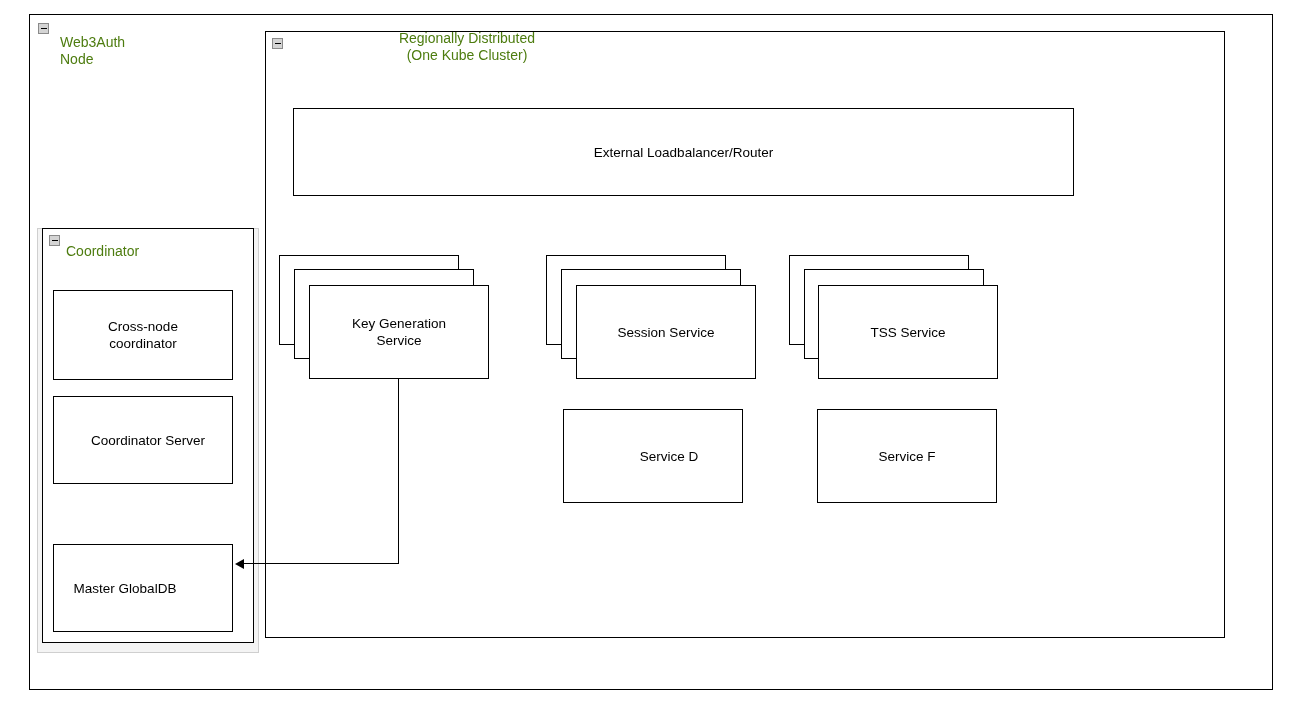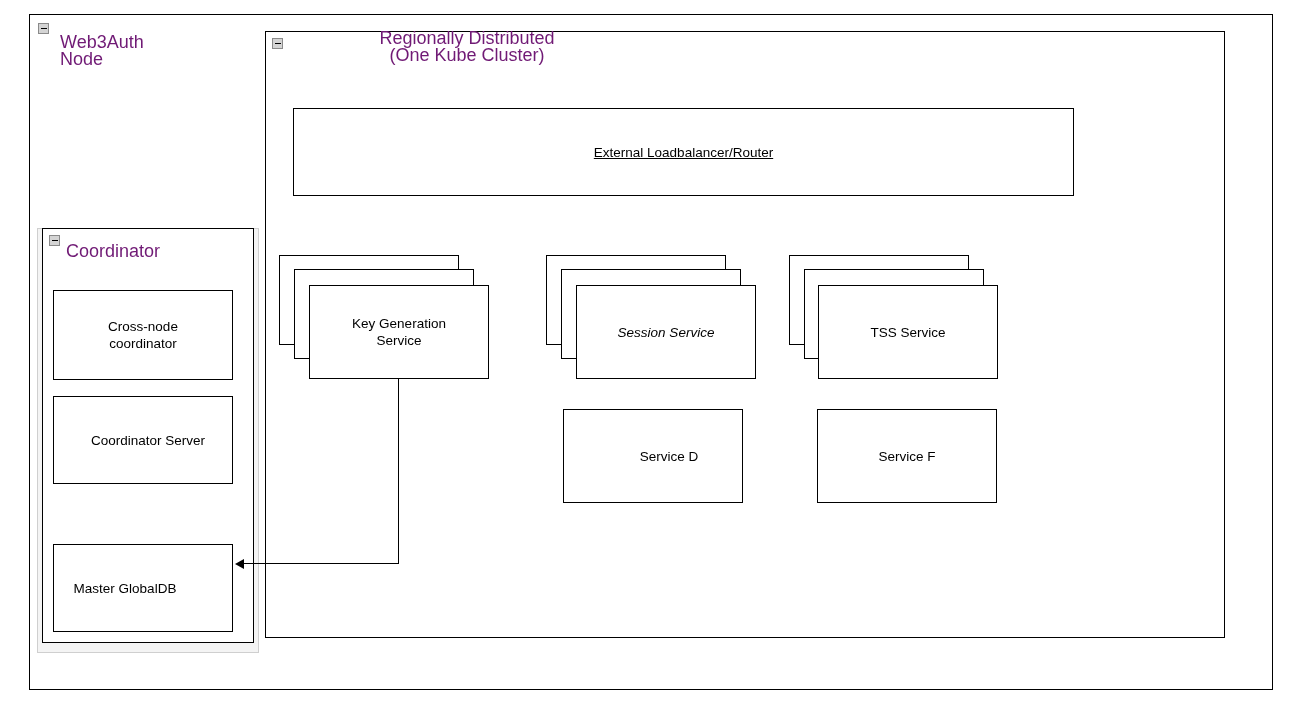--- a/index.html
+++ b/index.html
@@ -19,23 +19,23 @@
     overflow: hidden;
   }
   .box {
     position: absolute;
     background: #ffffff;
     border: 1px solid #000000;
     box-sizing: border-box;
   }
   .label {
     position: absolute;
-    font-size: 18px;
+    font-size: 14px;
     line-height: 17px;
-    color: #701a75;
+    color: #4d7c0f;
     white-space: pre-line;
   }
   .centered-label {
     position: absolute;
     display: flex;
     align-items: center;
     justify-content: center;
     text-align: center;
     font-size: 13.5px;
     line-height: 17px;
@@ -95,32 +95,32 @@
   <div class="collapse" style="left:38px; top:23px;"></div>
   <div class="label" style="left:60px; top:34px; width:160px; text-align:left;">Web3Auth
 Node</div>
 
   <div class="box" style="left:265px; top:31px; width:960px; height:607px;"></div>
   <div class="collapse" style="left:272px; top:38px;"></div>
   <div class="label" style="left:307px; top:30px; width:320px; text-align:center;">Regionally Distributed
 (One Kube Cluster)</div>
 
   <div class="box" style="left:293px; top:108px; width:781px; height:88px;"></div>
-  <div class="centered-label" style="left:293px; top:108px; width:781px; height:88px;text-decoration:underline;">External Loadbalancer/Router</div>
+  <div class="centered-label" style="left:293px; top:108px; width:781px; height:88px;">External Loadbalancer/Router</div>
 
   <div class="stack-shadow" style="left:279px; top:255px; width:180px; height:90px;"></div>
   <div class="stack-shadow" style="left:294px; top:269px; width:180px; height:90px;"></div>
   <div class="box" style="left:309px; top:285px; width:180px; height:94px;"></div>
   <div class="centered-label" style="left:309px; top:285px; width:180px; height:94px;">Key Generation
 Service</div>
 
   <div class="stack-shadow" style="left:546px; top:255px; width:180px; height:90px;"></div>
   <div class="stack-shadow" style="left:561px; top:269px; width:180px; height:90px;"></div>
   <div class="box" style="left:576px; top:285px; width:180px; height:94px;"></div>
-  <div class="centered-label" style="left:576px; top:285px; width:180px; height:94px;font-style:italic;">Session Service</div>
+  <div class="centered-label" style="left:576px; top:285px; width:180px; height:94px;">Session Service</div>
 
   <div class="stack-shadow" style="left:789px; top:255px; width:180px; height:90px;"></div>
   <div class="stack-shadow" style="left:804px; top:269px; width:180px; height:90px;"></div>
   <div class="box" style="left:818px; top:285px; width:180px; height:94px;"></div>
   <div class="centered-label" style="left:818px; top:285px; width:180px; height:94px;">TSS Service</div>
 
   <div class="box" style="left:563px; top:409px; width:180px; height:94px;"></div>
   <div class="centered-label" style="left:563px; top:409px; width:212px; height:94px;">Service D</div>
 
   <div class="box" style="left:817px; top:409px; width:180px; height:94px;"></div>

